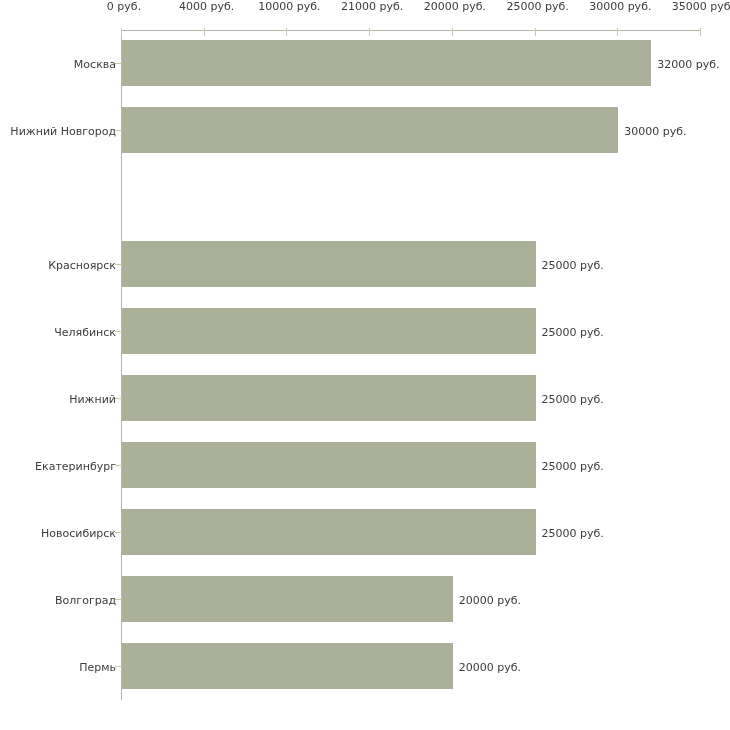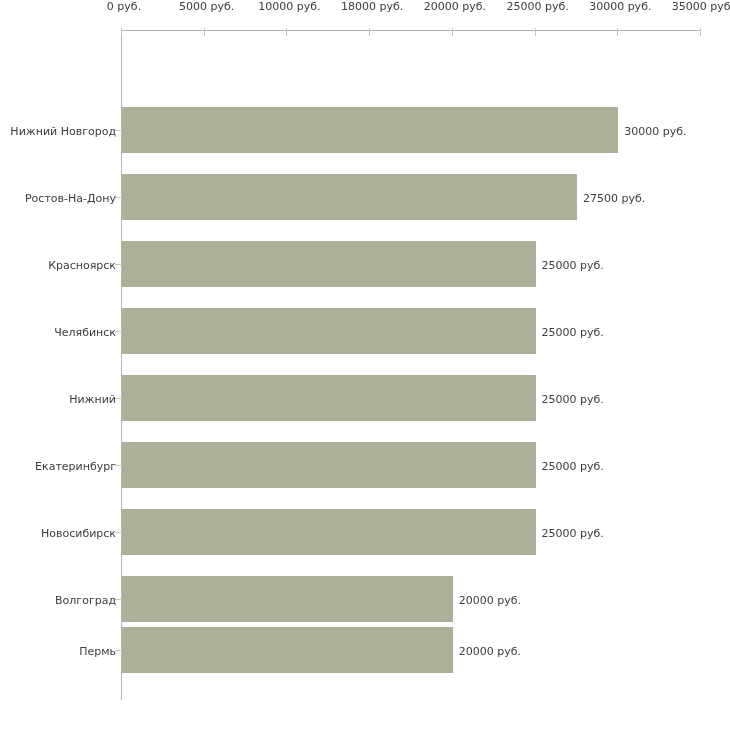--- a/index.html
+++ b/index.html
@@ -72,45 +72,45 @@
   }
 </style>
 </head>
 <body>
 
 <div class="chart">
   <div class="axis-h" style="background: rgb(182, 182, 174);"></div>
   <div class="axis-v" style="background: rgb(182, 182, 174);"></div>
 <div class="xtick-label" style="left: 124px; color: rgb(60, 60, 60);">0 руб.</div>
     <div class="xtick-mark" style="left: 121px; background: rgb(201, 201, 162);"></div>
-    <div class="xtick-label" style="left: 206.714px; color: rgb(60, 60, 60);">5000 руб.</div>
+    <div class="xtick-label" style="left: 206.714px; color: rgb(60, 60, 60);">4000 руб.</div>
     <div class="xtick-mark" style="left: 203.714px; background: rgb(201, 201, 162);"></div>
     <div class="xtick-label" style="left: 289.429px; color: rgb(60, 60, 60);">10000 руб.</div>
     <div class="xtick-mark" style="left: 286.429px; background: rgb(201, 201, 162);"></div>
-    <div class="xtick-label" style="left: 372.143px; color: rgb(60, 60, 60);">18000 руб.</div>
+    <div class="xtick-label" style="left: 372.143px; color: rgb(60, 60, 60);">21000 руб.</div>
     <div class="xtick-mark" style="left: 369.143px; background: rgb(201, 201, 162);"></div>
     <div class="xtick-label" style="left: 454.857px; color: rgb(60, 60, 60);">20000 руб.</div>
     <div class="xtick-mark" style="left: 451.857px; background: rgb(201, 201, 162);"></div>
     <div class="xtick-label" style="left: 537.571px; color: rgb(60, 60, 60);">25000 руб.</div>
     <div class="xtick-mark" style="left: 534.571px; background: rgb(201, 201, 162);"></div>
     <div class="xtick-label" style="left: 620.286px; color: rgb(60, 60, 60);">30000 руб.</div>
     <div class="xtick-mark" style="left: 617.286px; background: rgb(201, 201, 162);"></div>
     <div class="xtick-label" style="left: 703px; color: rgb(60, 60, 60);">35000 руб.</div>
     <div class="xtick-mark" style="left: 700px; background: rgb(201, 201, 162);"></div>
+    <div class="row" style="top: 30px;">
+      <div class="cat-label" style="color: rgb(60, 60, 60);">Москва</div>
+      <div class="cat-tick" style="background: rgb(201, 201, 162);"></div>
+      <div class="bar" style="width: 529.371px; background: rgb(171, 177, 153);"></div>
+      <div class="value-label" style="left: 657.371px; color: rgb(60, 60, 60);">32000 руб.</div>
+    </div>
     <div class="row" style="top: 97px; padding-left: 25px;">
       <div class="cat-label" style="color: rgb(60, 60, 60);">Нижний Новгород</div>
       <div class="cat-tick" style="background: rgb(201, 201, 162);"></div>
       <div class="bar" style="width: 496.286px; background: rgb(171, 177, 153);"></div>
       <div class="value-label" style="left: 624.286px; color: rgb(60, 60, 60);">30000 руб.</div>
-    </div>
-    <div class="row" style="top: 164px;">
-      <div class="cat-label" style="color: rgb(60, 60, 60);">Ростов-На-Дону</div>
-      <div class="cat-tick" style="background: rgb(201, 201, 162);"></div>
-      <div class="bar" style="width: 454.929px; background: rgb(171, 177, 153);"></div>
-      <div class="value-label" style="left: 582.929px; color: rgb(60, 60, 60);">27500 руб.</div>
     </div>
     <div class="row" style="top: 231px; text-decoration: underline;">
       <div class="cat-label" style="color: rgb(60, 60, 60);">Красноярск</div>
       <div class="cat-tick" style="background: rgb(201, 201, 162);"></div>
       <div class="bar" style="width: 413.571px; background: rgb(171, 177, 153);"></div>
       <div class="value-label" style="left: 541.571px; color: rgb(60, 60, 60);">25000 руб.</div>
     </div>
     <div class="row" style="top: 298px;">
       <div class="cat-label" style="color: rgb(60, 60, 60);">Челябинск</div>
       <div class="cat-tick" style="background: rgb(201, 201, 162);"></div>
@@ -134,19 +134,19 @@
       <div class="cat-tick" style="background: rgb(201, 201, 162);"></div>
       <div class="bar" style="width: 413.571px; background: rgb(171, 177, 153);"></div>
       <div class="value-label" style="left: 541.571px; color: rgb(60, 60, 60);">25000 руб.</div>
     </div>
     <div class="row" style="top: 566px;">
       <div class="cat-label" style="color: rgb(60, 60, 60); text-align: right;">Волгоград</div>
       <div class="cat-tick" style="background: rgb(201, 201, 162);"></div>
       <div class="bar" style="width: 330.857px; background: rgb(171, 177, 153);"></div>
       <div class="value-label" style="left: 458.857px; color: rgb(60, 60, 60);">20000 руб.</div>
     </div>
-    <div class="row" style="top: 617px; text-decoration: underline;">
+    <div class="row" style="top: 633px; text-decoration: underline;">
       <div class="cat-label" style="color: rgb(60, 60, 60);">Пермь</div>
       <div class="cat-tick" style="background: rgb(201, 201, 162);"></div>
       <div class="bar" style="width: 330.857px; background: rgb(171, 177, 153);"></div>
       <div class="value-label" style="left: 458.857px; color: rgb(60, 60, 60);">20000 руб.</div>
     </div>
   </div>
 
 </body></html>

